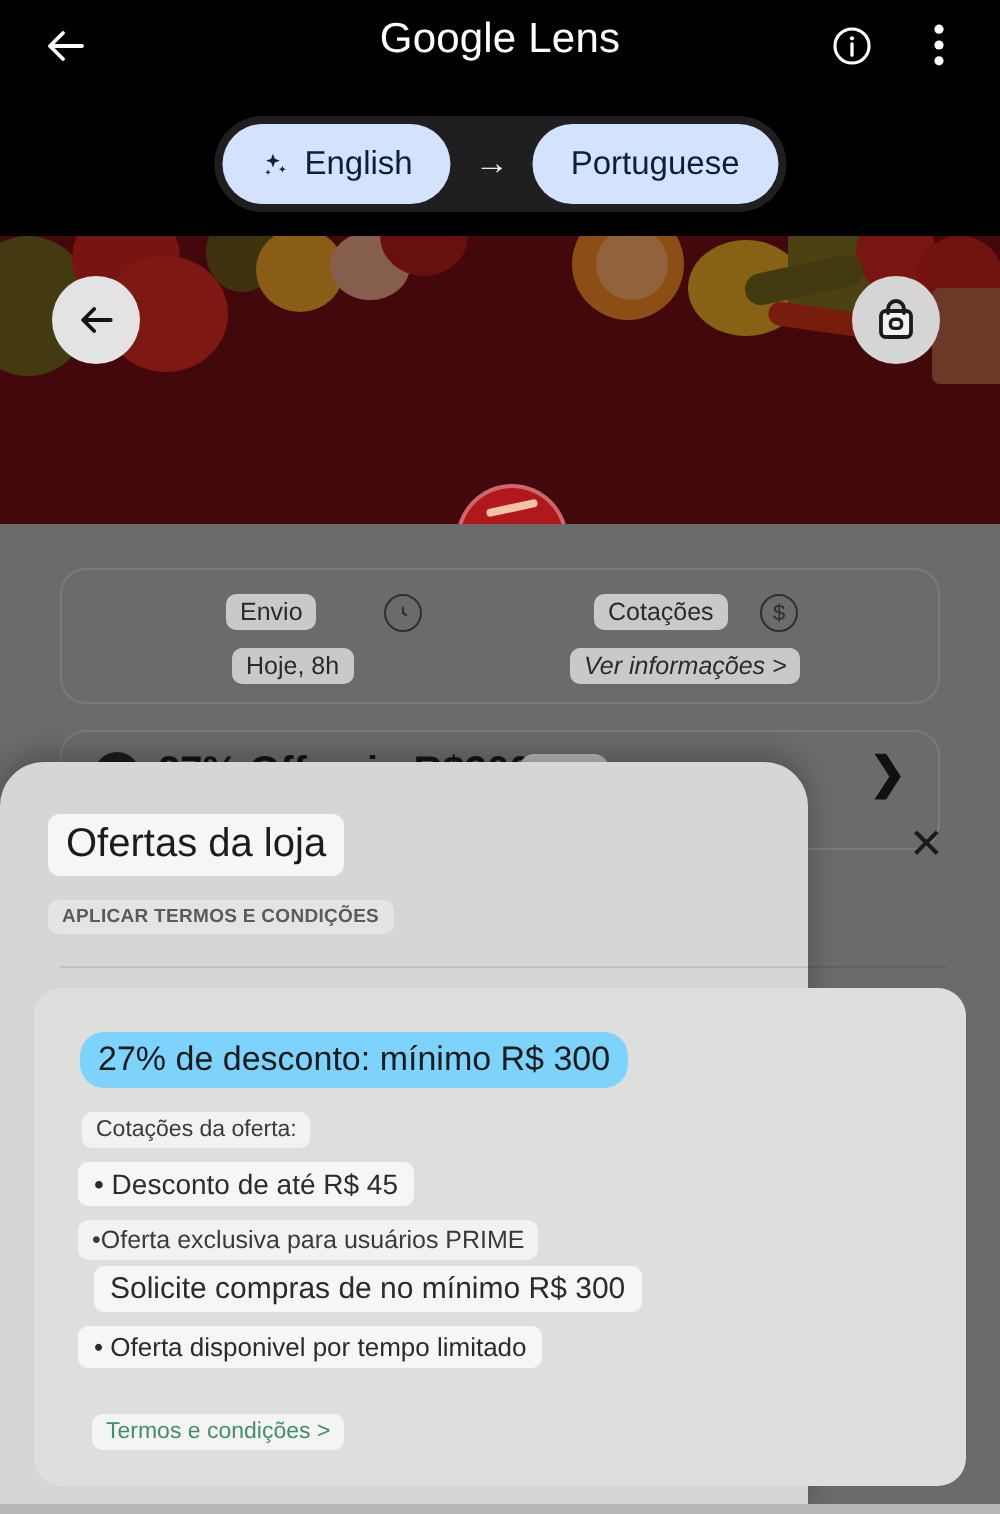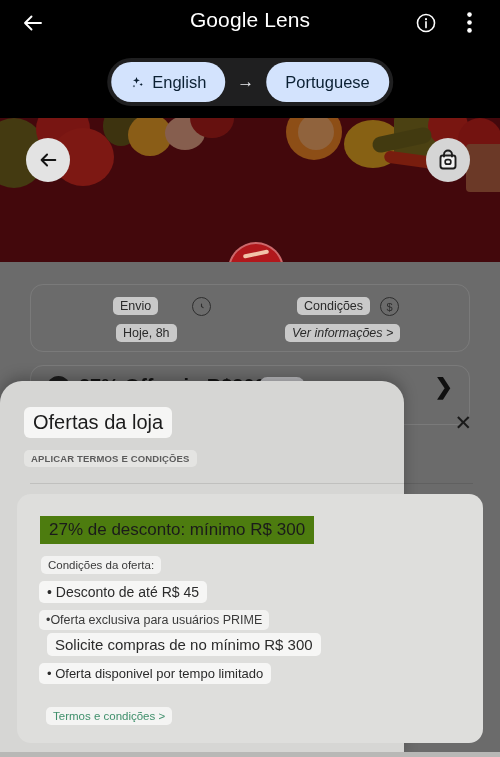--- a/index.html
+++ b/index.html
@@ -142,22 +142,22 @@
   .sheet-div {
     position:absolute; left:30px; top:102px; width:443px; height:1px;
     background:rgba(0,0,0,0.10);
   }
   .inner-card {
     position:absolute; left:17px; top:113px; width:466px; height:249px;
     background:#dededc; border-radius:14px;
   }
   .ic-line { position:absolute; white-space:nowrap; }
   .big-line {
-    font-size:17px; color:#1b1b1b; background:#4d7c0f;
-    border-radius:0; padding:4px 9px;
+    font-size:17px; color:#1b1b1b; background:#7dd3fc;
+    border-radius:12px; padding:4px 9px;
   }
   .small-line {
     font-size:11.5px; color:#3a3a3a; background:#f2f2f1;
     border-radius:5px; padding:3px 7px;
   }
   .mid-line {
     font-size:14px; color:#2b2b2b; background:#f6f6f5;
     border-radius:5px; padding:3px 8px;
   }
   .terms-link {
@@ -222,21 +222,21 @@
     <div class="scrim">
 
       <div class="info-card">
         <span class="chip-txt" style="left:82px;top:12px;">Envio</span>
         <span class="chip-txt" style="left:85px;top:39px;">Hoje, 8h</span>
         <span class="round-ic" style="left:161px;top:12px;">
           <svg width="11" height="11" viewBox="0 0 24 24">
               <path d="M12 6.5V12l3.5 2.4" stroke="#2e2e2e" stroke-width="2.4" fill="none" stroke-linecap="round"></path>
             </svg>
         </span>
-        <span class="chip-txt" style="left:266px;top:12px;">Condições</span>
+        <span class="chip-txt" style="left:266px;top:12px;">Cotações</span>
         <span class="round-ic" style="left:349px;top:12px;">$</span>
         <span class="chip-txt" style="left:254px;top:39px;font-style:italic;">Ver informações &gt;</span>
       </div>
 
       <div class="offer-card">
         <span class="offer-dot"></span>
         <span class="offer-text">27% Off: min R$300</span>
         <span class="offer-badge">C</span>
         <span class="offer-chev">❯</span>
       </div>
@@ -247,21 +247,21 @@
     <div class="sheet-head">
       <span class="sheet-title">Ofertas da loja</span>
       <span class="close-x">✕</span>
     </div>
 
     <span class="sheet-sub">APLICAR TERMOS E CONDIÇÕES</span>
     <div class="sheet-div"></div>
 
     <div class="inner-card">
       <span class="ic-line big-line" style="left:23px;top:22px;">27% de desconto: mínimo R$ 300</span>
-      <span class="ic-line small-line" style="left:24px;top:62px;">Condições da oferta:</span>
+      <span class="ic-line small-line" style="left:24px;top:62px;">Cotações da oferta:</span>
       <span class="ic-line mid-line" style="left:22px;top:87px;">• Desconto de até R$ 45</span>
       <span class="ic-line small-line" style="left:22px;top:116px;font-size:12.5px;">•Oferta exclusiva para usuários PRIME</span>
       <span class="ic-line mid-line" style="left:30px;top:139px;font-size:15px;">Solicite compras de no mínimo R$ 300</span>
       <span class="ic-line mid-line" style="left:22px;top:169px;font-size:13px;">• Oferta disponivel por tempo limitado</span>
       <span class="terms-link">Termos e condições &gt;</span>
     </div>
   </div>
 
   <div class="bottom-strip"></div>
 

